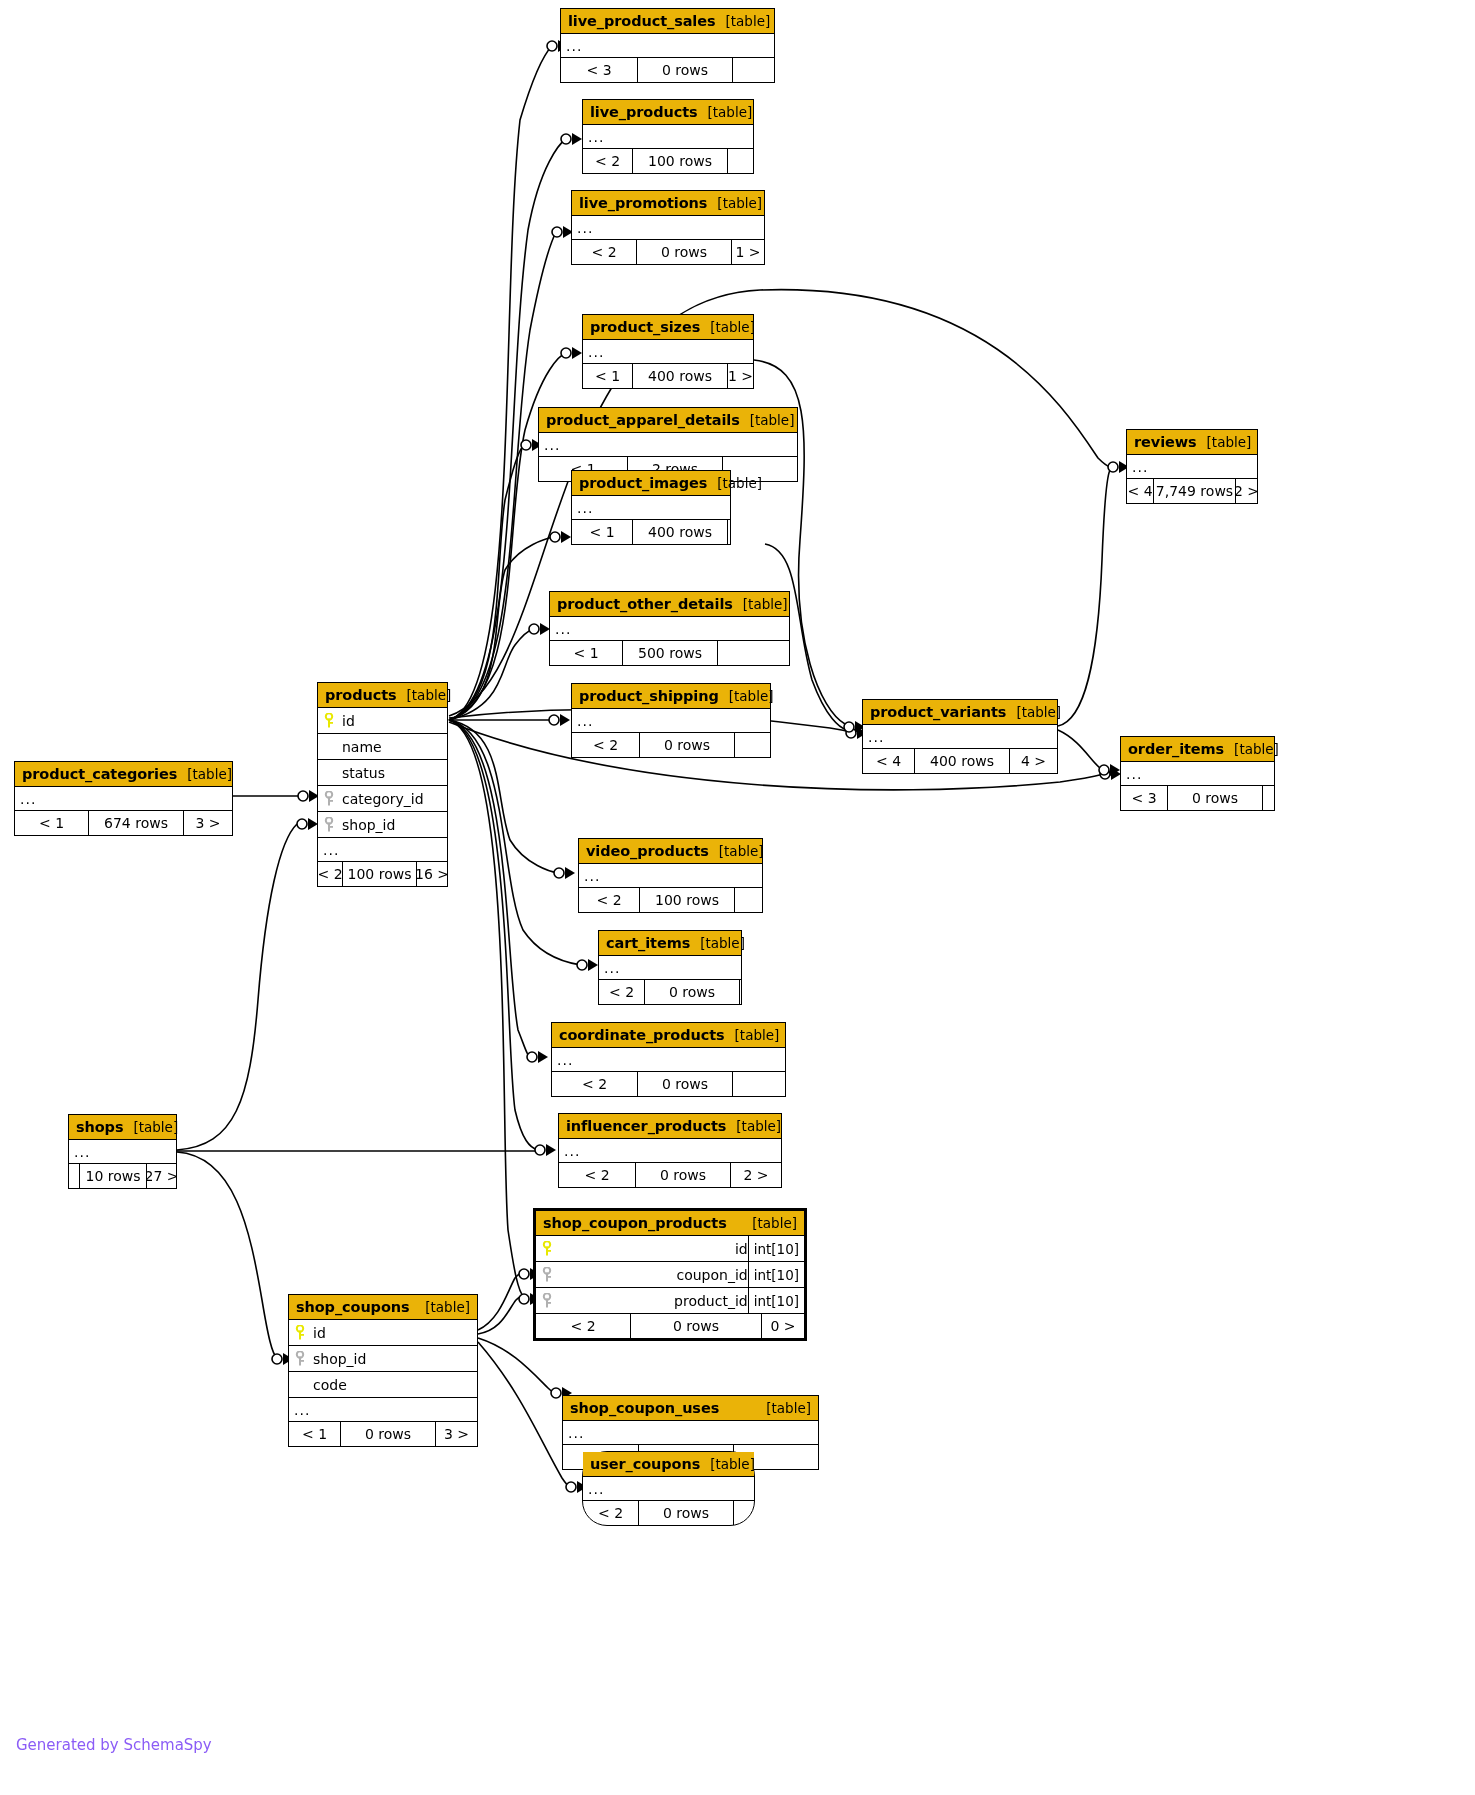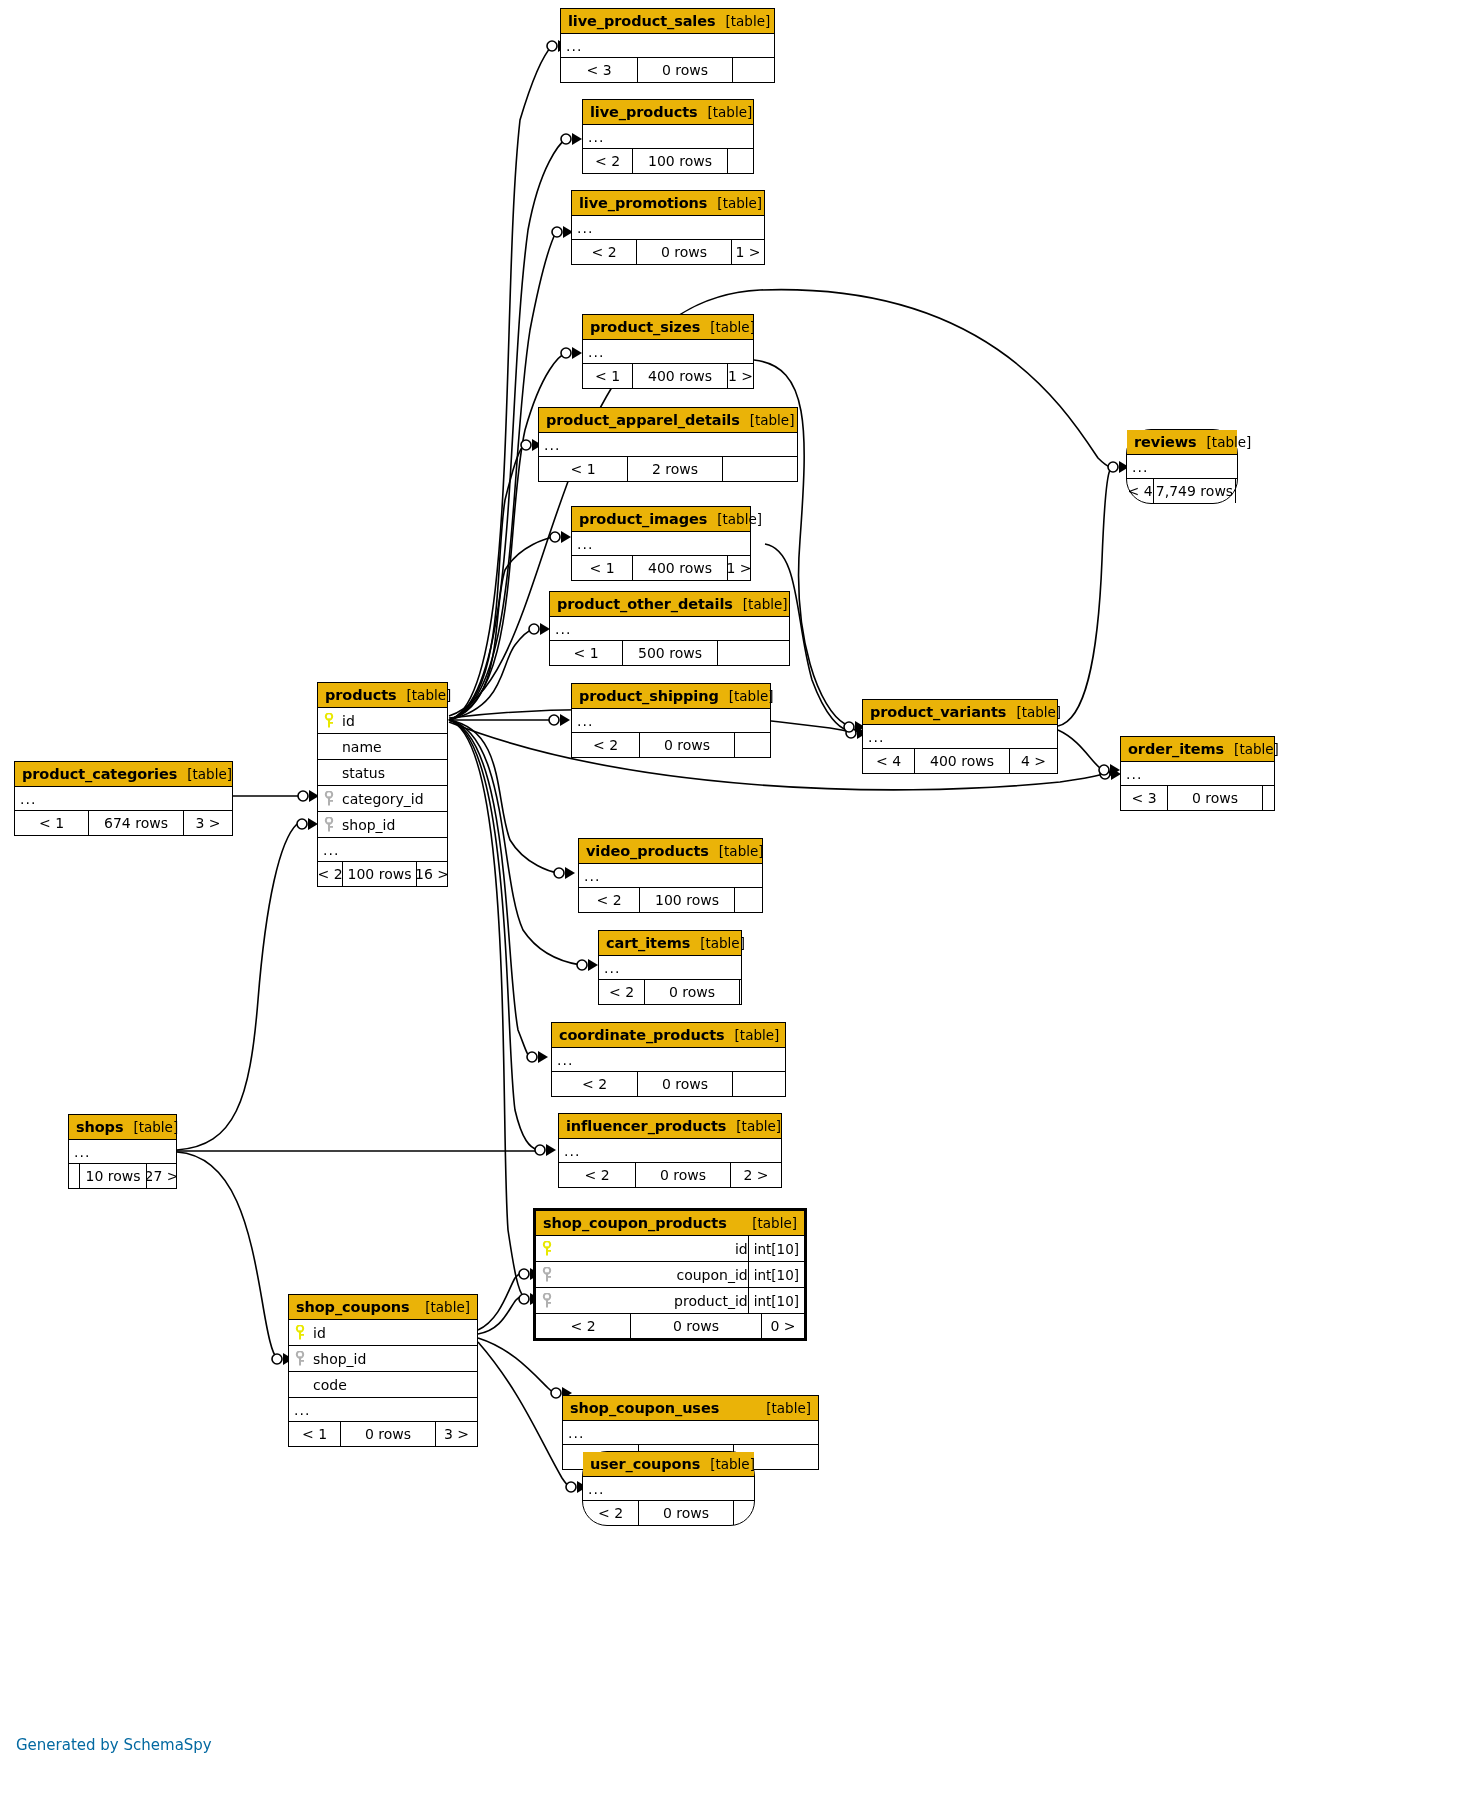--- a/index.html
+++ b/index.html
@@ -118,21 +118,21 @@
   }
   .tbl .foot .fl { }
   .tbl .foot .fm { border-left: 1px solid #000000; border-right: 1px solid #000000; }
   .tbl .foot .fr { }
   .keyicon { display:block; }
   .credit {
     position: absolute;
     left: 16px;
     top: 1736px;
     font-size: 15px;
-    color: #0369a1;
+    color: #8b5cf6;
   }
 </style>
 </head>
 <body>
 
 <div id="canvas">
 
   <svg id="edges" viewBox="0 0 1475 1795">
     <g fill="none" stroke="#000000" stroke-width="1.6">
 
@@ -302,21 +302,21 @@
           <span class="tname">product_apparel_details</span>
           <span class="tkind">[table]</span>
         </div>
         <div class="ellipsis">...</div>
         <div class="foot">
           <div class="fl" style="width:88px">&lt; 1</div>
           <div class="fm" style="width:96px">2 rows</div>
           <div class="fr" style="flex:1"></div>
         </div>
       </div>
-      <div class="tbl" style="left: 571px; top: 506px; width: 180px;">
+      <div class="tbl" style="left: 571px; top: 470px; width: 160px;">
         <div class="hdr">
           <span class="tname">product_images</span>
           <span class="tkind">[table]</span>
         </div>
         <div class="ellipsis">...</div>
         <div class="foot">
           <div class="fl" style="width:60px">&lt; 1</div>
           <div class="fm" style="width:96px">400 rows</div>
           <div class="fr" style="flex:1">1 &gt;</div>
         </div>
@@ -412,21 +412,21 @@
           <span class="tname">product_variants</span>
           <span class="tkind">[table]</span>
         </div>
         <div class="ellipsis">...</div>
         <div class="foot">
           <div class="fl" style="width:51px">&lt; 4</div>
           <div class="fm" style="width:96px">400 rows</div>
           <div class="fr" style="flex:1">4 &gt;</div>
         </div>
       </div>
-      <div class="tbl" style="left: 1126px; top: 429px; width: 112px; border-radius: 25px;">
+      <div class="tbl" style="left: 1126px; top: 429px; width: 132px;">
         <div class="hdr">
           <span class="tname">reviews</span>
           <span class="tkind">[table]</span>
         </div>
         <div class="ellipsis">...</div>
         <div class="foot">
           <div class="fl" style="width:26px">&lt; 4</div>
           <div class="fm" style="width:83px">7,749 rows</div>
           <div class="fr" style="flex:1">2 &gt;</div>
         </div>

